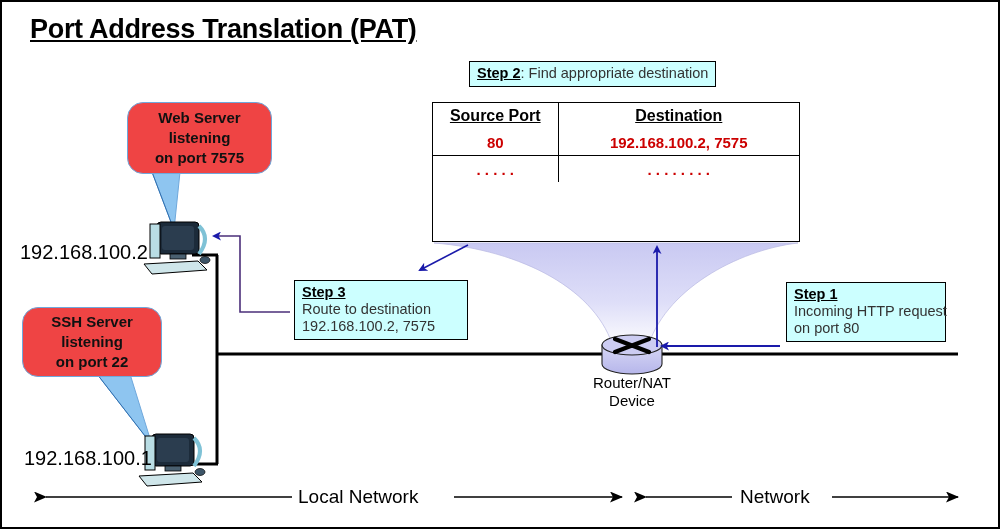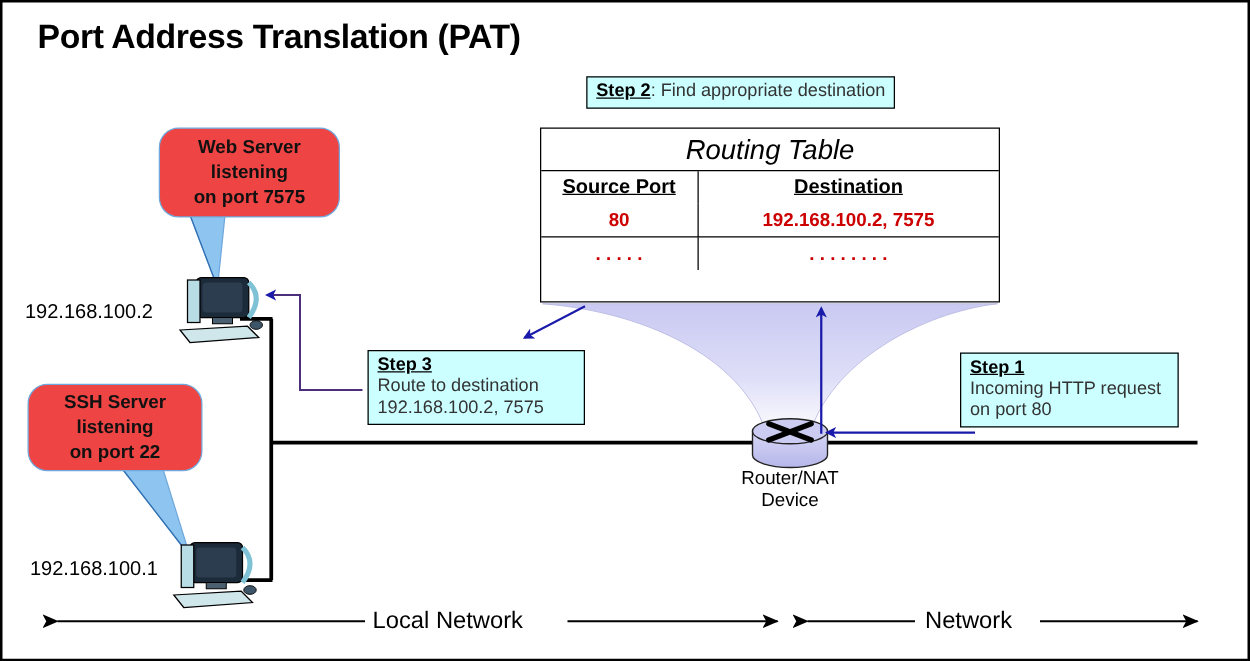--- a/index.html
+++ b/index.html
@@ -8,20 +8,21 @@
     position:relative;width:1000px;height:529px;
     background:#ffffff;border:2px solid #000;box-sizing:border-box;
     overflow:hidden;
   }
   .abs{position:absolute;}
 
   
   #title{
     left:28px;top:12px;
     font-size:27px;font-weight:bold;color:#000;
+    text-decoration:underline;
     letter-spacing:-0.3px;
     white-space:nowrap;
   }
 
   
   .stepbox{
     background:#ccffff;border:1px solid #000;
     color:#333333;font-size:14.5px;line-height:17px;
     padding:3px 7px 4px 7px;box-sizing:border-box;
     white-space:nowrap;
@@ -54,21 +55,21 @@
   
   .callout{
     background:#ef4444;border:1px solid #6fa8dc;border-radius:16px;
     text-align:center;color:#111;font-weight:bold;
     font-size:15px;line-height:20px;
     padding:6px 10px;box-sizing:border-box;
     display:flex;flex-direction:column;justify-content:center;
   }
 
   
-  .iplabel{font-size:16px;color:#000;white-space:nowrap;}
+  .iplabel{font-size:20px;color:#000;white-space:nowrap;}
   .devlabel{font-size:15px;color:#000;text-align:center;line-height:18px;white-space:nowrap;}
   .legendlabel{font-size:19px;color:#000;white-space:nowrap;}
 
   svg.layer{position:absolute;left:0;top:0;width:1000px;height:529px;
             pointer-events:none;}
 </style>
 </head>
 <body>
 
 <div id="stage">
@@ -179,21 +180,20 @@
     </g>
   </svg>
 
   <div class="abs" id="title">Port Address Translation (PAT)</div>
 
   <div class="abs stepbox" id="step2" style="left:467px;top:59px;">
     <span class="lbl">Step 2</span><span>: Find appropriate destination</span>
   </div>
 
   <div class="abs" id="routing-table">
-    <div class="rt-title">Routing Table</div>
     <table>
       <colgroup>
           <col class="c1">
           <col>
         </colgroup>
       <thead>
         <tr>
           <th>Source Port</th>
           <th>Destination</th>
         </tr>
@@ -225,21 +225,21 @@
 
   <div class="abs iplabel" style="left:18px;top:239px;">192.168.100.2</div>
   <div class="abs iplabel" style="left:22px;top:445px;">192.168.100.1</div>
 
   <div class="abs stepbox" style="left:292px;top:278px;width:174px;">
     <div class="lbl">Step 3</div>
     <div>Route to destination</div>
     <div>192.168.100.2, 7575</div>
   </div>
 
-  <div class="abs stepbox" style="left:766px;top:280px;width:175px;">
+  <div class="abs stepbox" style="left:784px;top:280px;width:160px;">
     <div class="lbl">Step 1</div>
     <div>Incoming HTTP request</div>
     <div>on port 80</div>
   </div>
 
   <div class="abs devlabel" style="left:555px;top:372px;width:150px;">
     <div>Router/NAT</div>
     <div>Device</div>
   </div>
 

